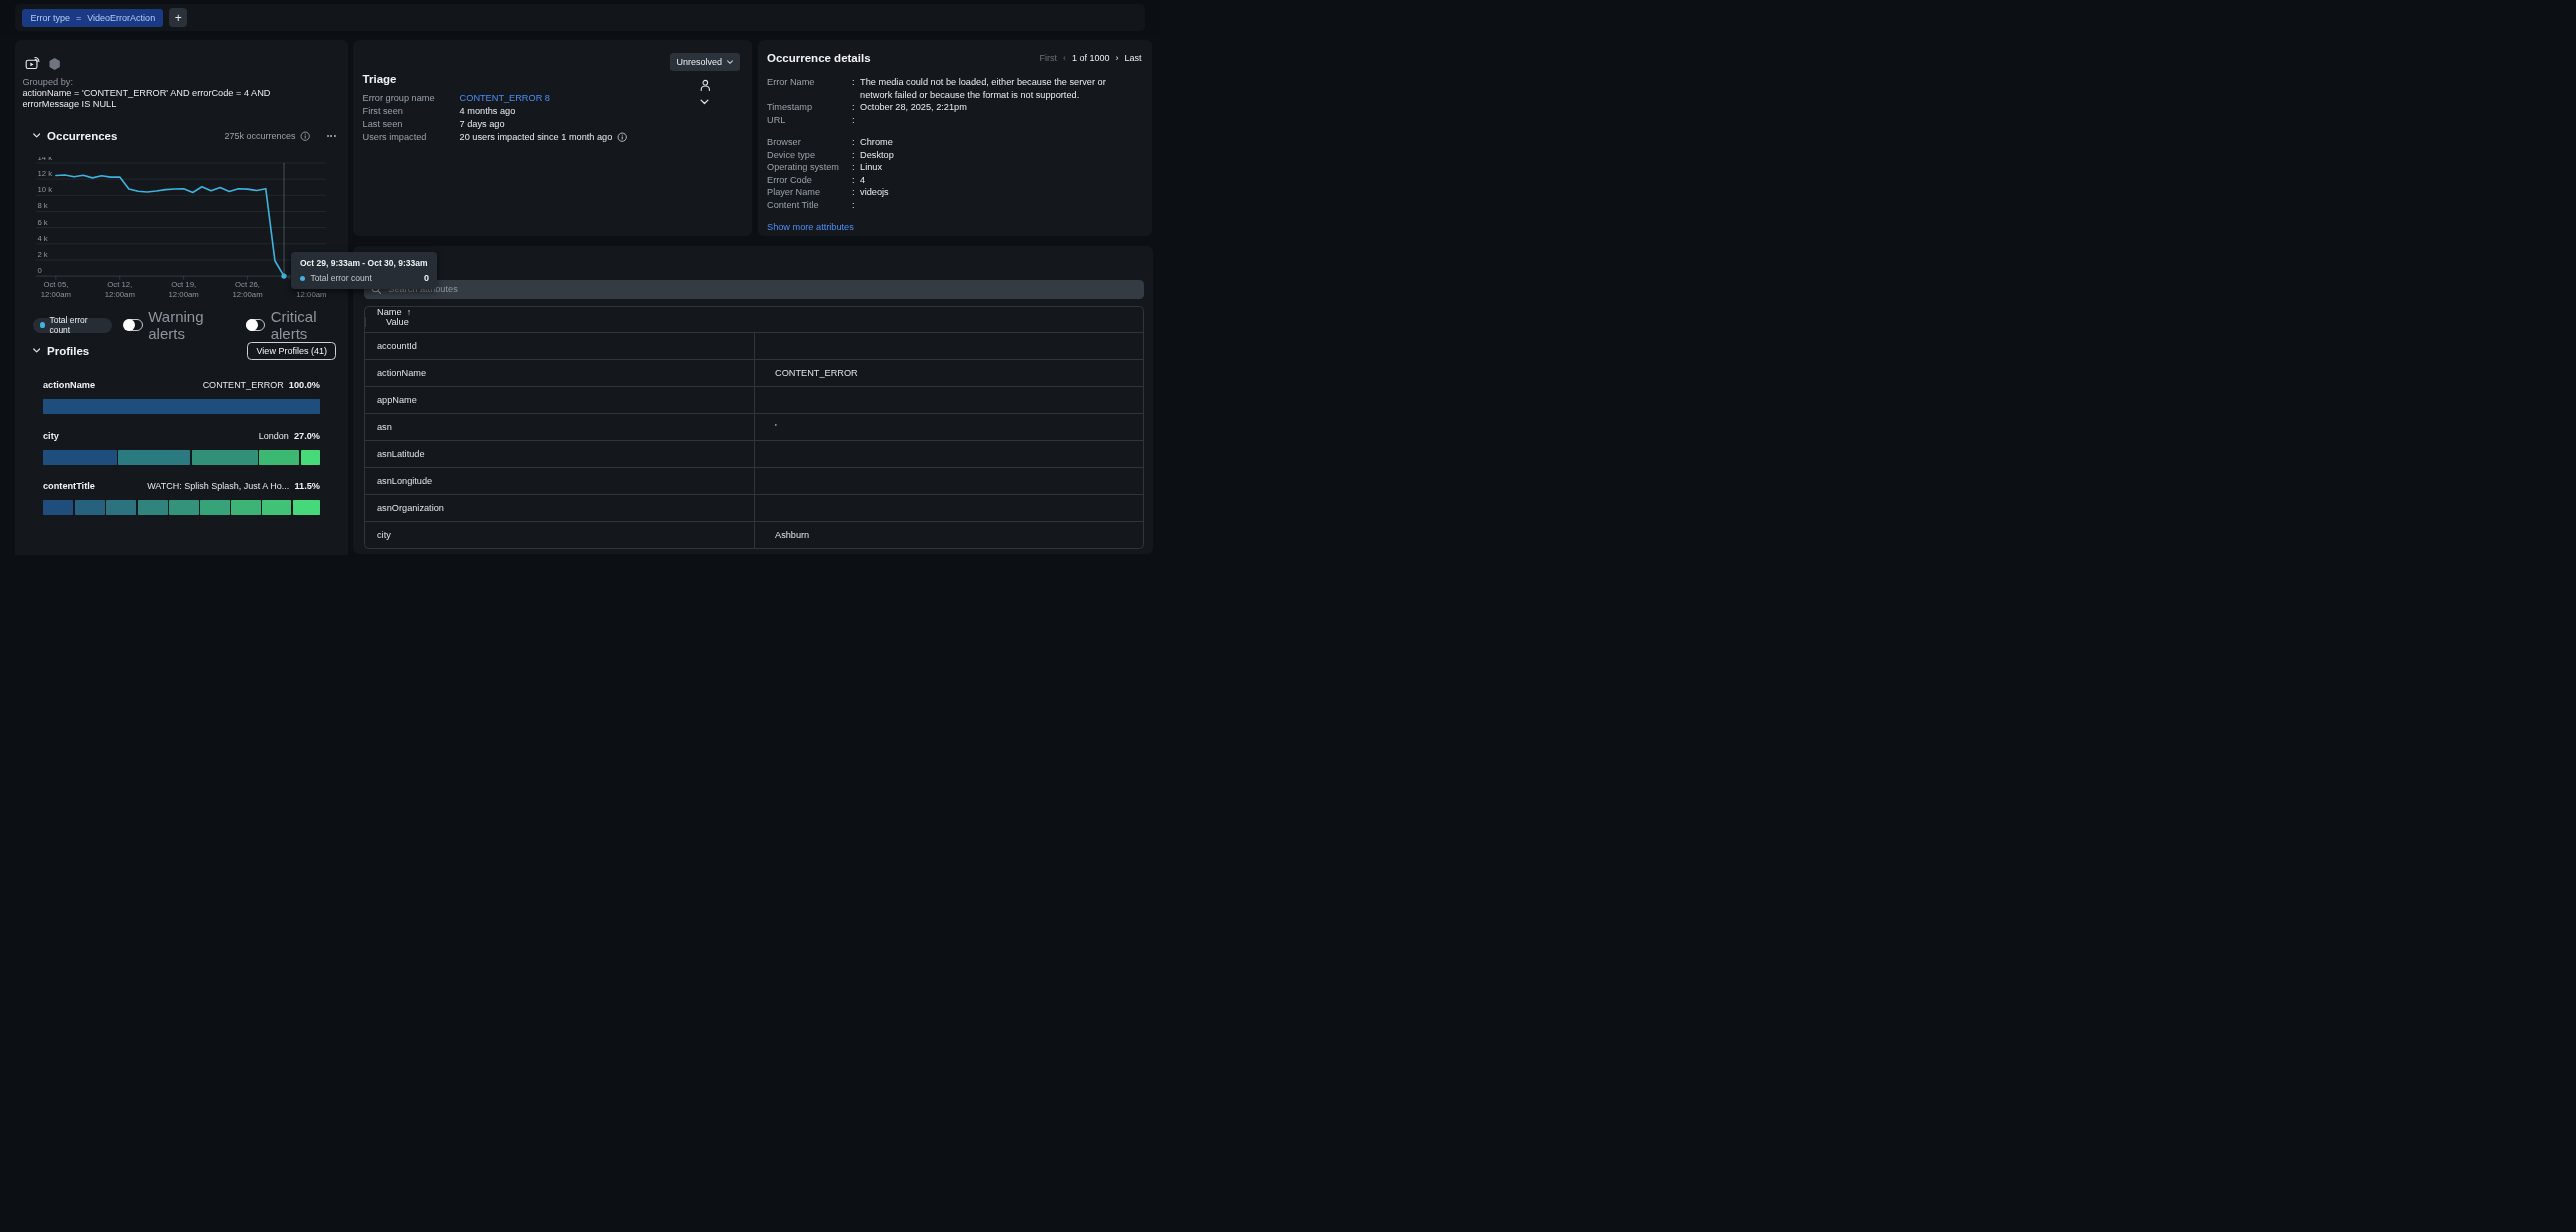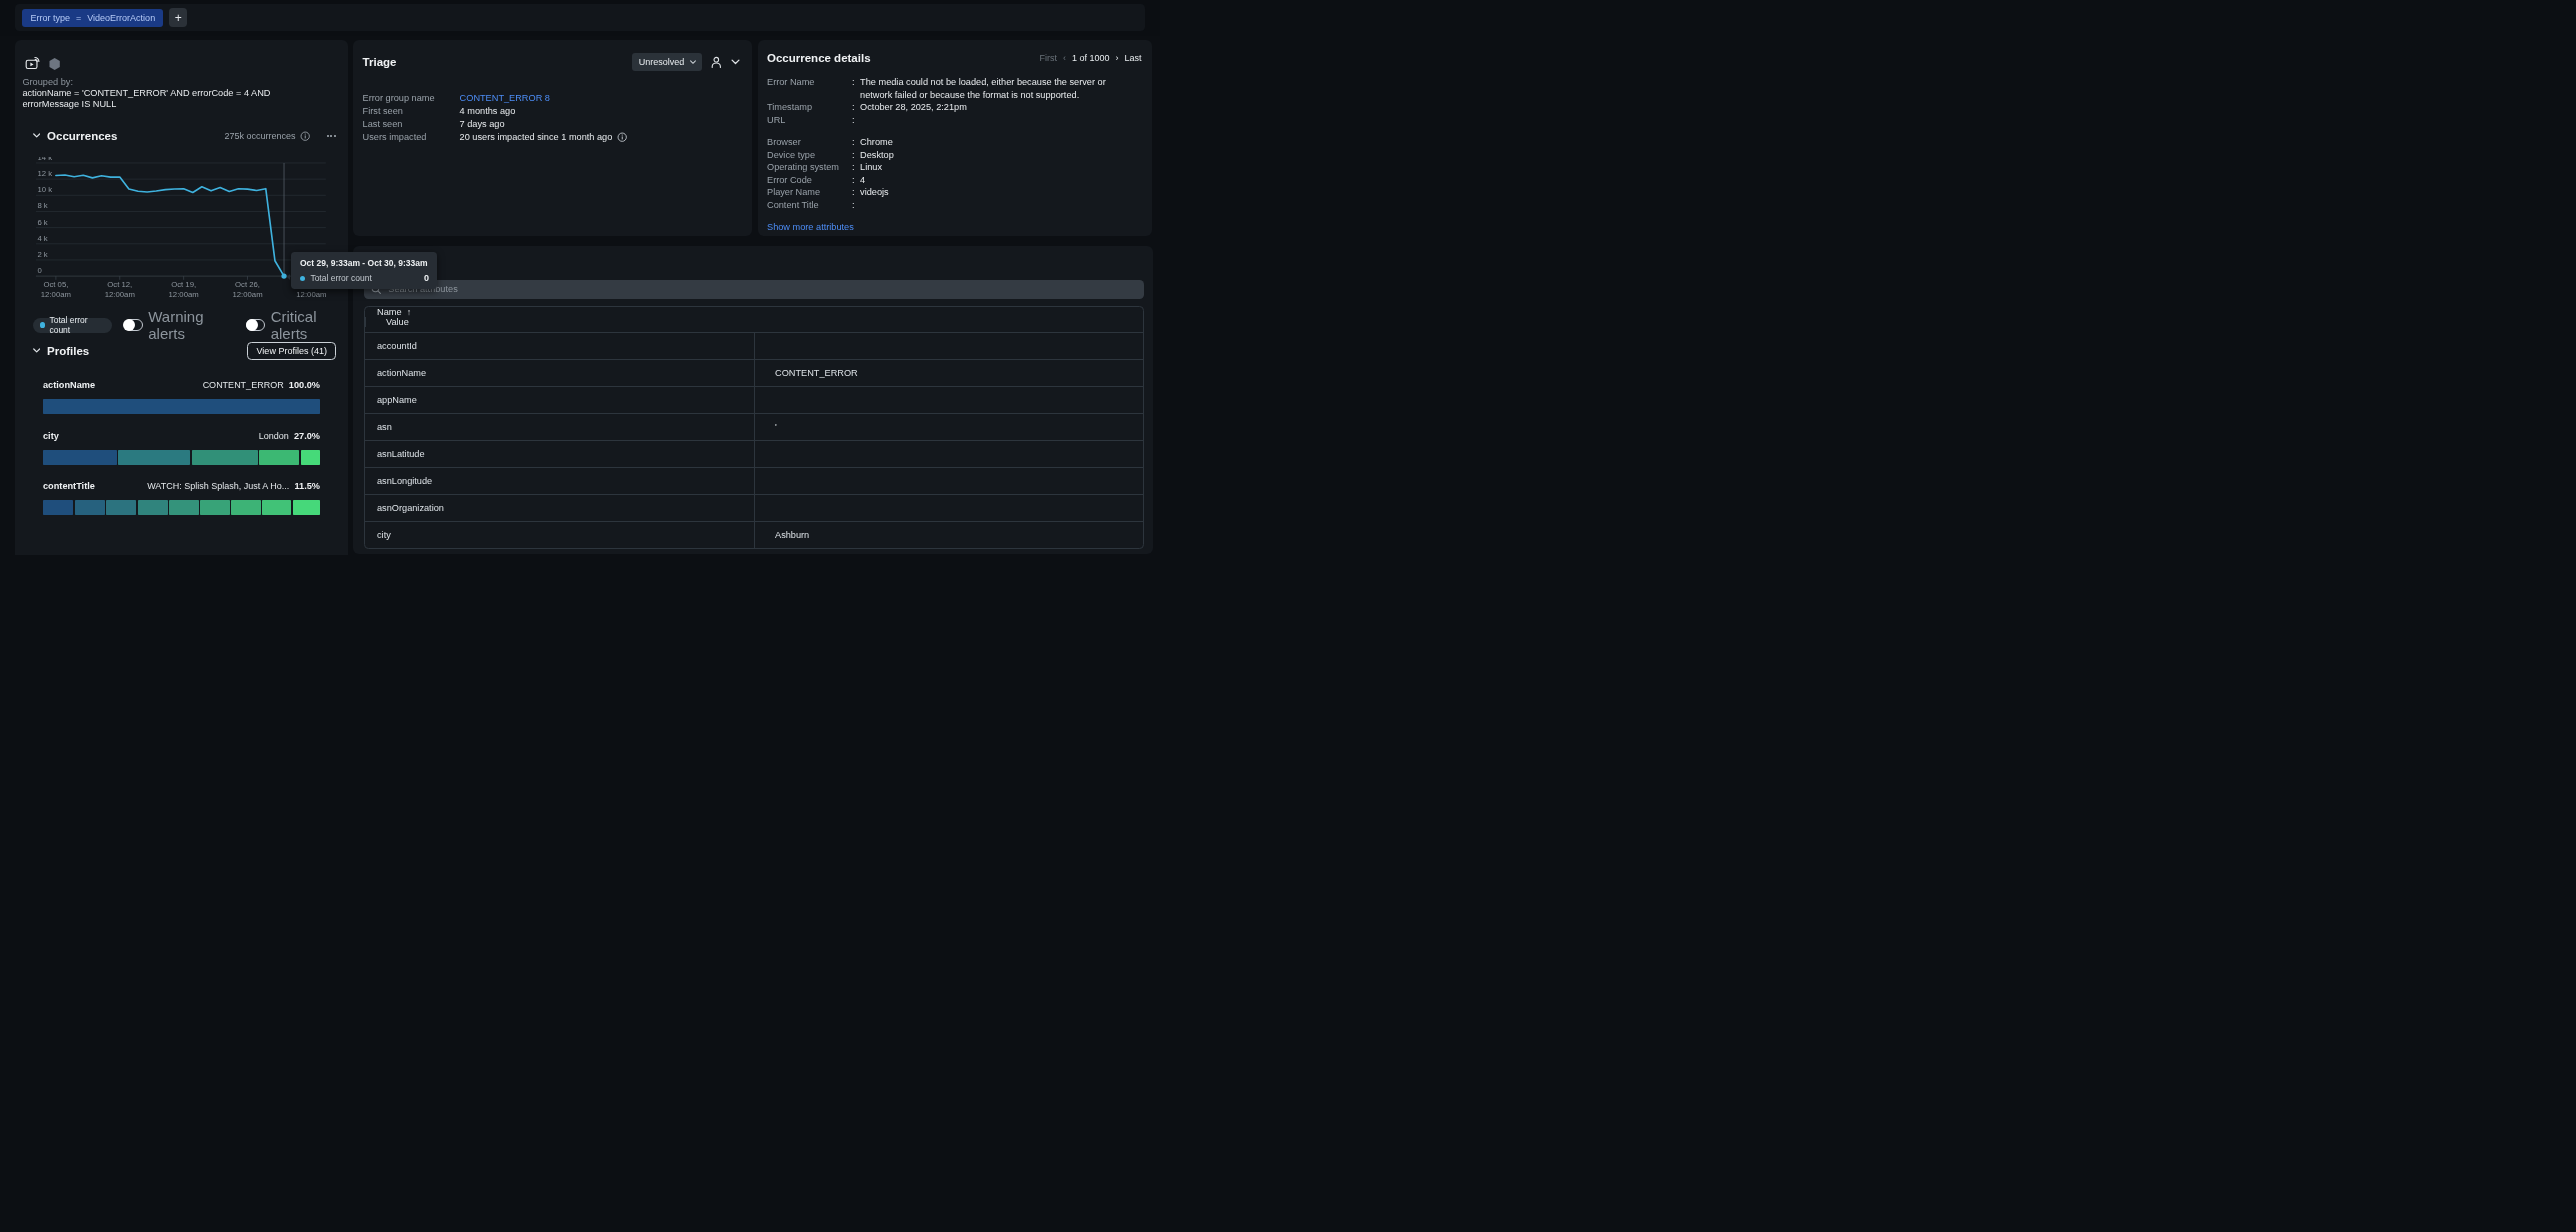--- a/index.html
+++ b/index.html
@@ -56,21 +56,21 @@
   .tooltip:before{content:'';position:absolute;left:-3.7px;top:21.5px;border-top:3.7px solid transparent;
     border-bottom:3.7px solid transparent;border-right:3.7px solid #272d34;}
   .tt-title{font-size:8.5px;font-weight:bold;color:#eef1f3;white-space:nowrap;}
   .tt-row{display:flex;align-items:center;margin-top:5.2px;font-size:8.5px;color:#c3c9cf;}
   .tt-dot{width:5.2px;height:5.2px;border-radius:50%;background:#3fb2de;margin-right:5.2px;}
   .tt-val{margin-left:auto;font-weight:bold;color:#eef1f3;font-size:9px;}
 
   
   .panel-title-row{display:flex;align-items:center;padding:13.3px 12px 0 9.6px;}
   .panel-title{font-size:11.5px;font-weight:bold;color:#f0f2f4;}
-  .triage-controls{margin-left:auto;display:flex;align-items:center;gap:8.1px;}
+  .triage-controls{margin-left:auto;display:flex;align-items:center;gap:8.1px;flex-direction:column;}
   .unresolved-btn{display:flex;align-items:center;gap:5.2px;background:#2b3239;border:none;border-radius:3px;
     color:#e9edf0;font-size:9px;padding:3.7px 6.7px;font-family:inherit;cursor:pointer;}
   .rows-abs{position:absolute;left:9.6px;right:12px;}
   .t-row{display:flex;font-size:9.2px;line-height:12.2px;margin-bottom:0.7px;align-items:baseline;}
   .t-label{width:97px;color:#99a1a9;flex-shrink:0;}
   .t-value{color:#e8ebee;display:flex;align-items:center;gap:4.4px;}
   .link{color:#4d8df6;cursor:pointer;}
   .pagination{margin-left:auto;display:flex;gap:6px;font-size:9px;align-items:center;}
   .pg-muted{color:#6a727a;}
   .pg-active{color:#e9edf0;cursor:pointer;}

